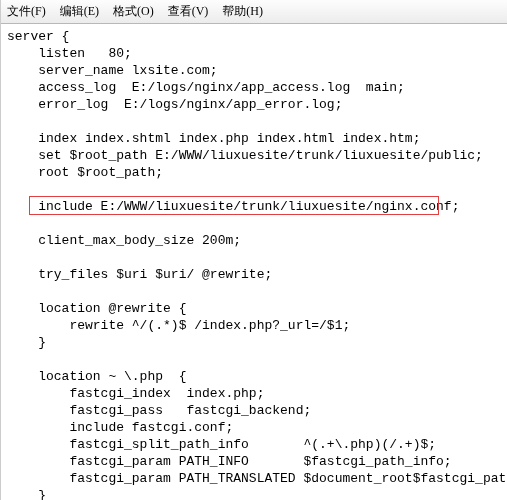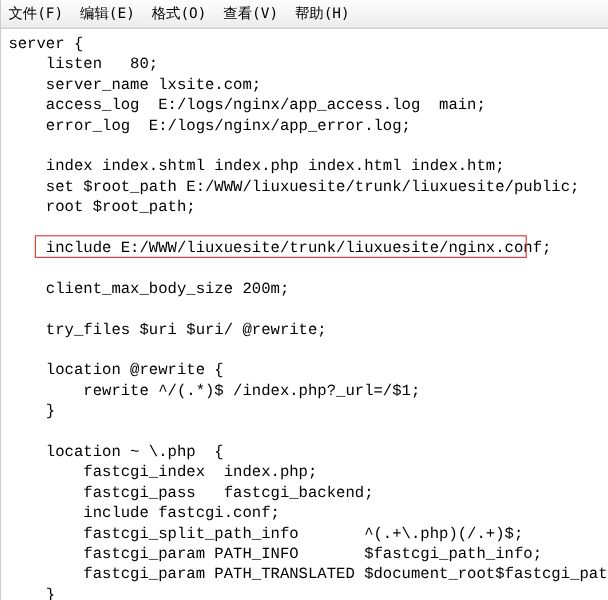--- a/index.html
+++ b/index.html
@@ -4,21 +4,21 @@
 <style>
 * { margin: 0; padding: 0; box-sizing: border-box; }
 body { font-family: "SimSun", "宋体", monospace; font-size: 12px; background: #fff; overflow: hidden; width: 507px; height: 500px; }
 .container { display: flex; height: 100%; }
 .sidebar { width: 24px; background: #fff; border-right: 1px solid #ccc; overflow: hidden; padding-top: 2px; }
 .sidebar-item { font-size: 11px; color: #333; padding: 1px 2px; white-space: nowrap; overflow: hidden; height: 17px; line-height: 15px; cursor: pointer; }
 .sidebar-item.sel { background: #d4e7fa; }
 .sidebar-gap { height: 8px; }
 .main { flex: 1; display: flex; flex-direction: column; }
 .menubar { background: linear-gradient(#fdfdfd, #ececec); border-bottom: 1px solid #b8b8b8; padding: 3px 6px; font-size: 12px; display: flex; gap: 14px; }
-.menu-item { cursor: pointer; color: #000; }
+.menu-item { cursor: pointer; color: #000; font-family: Liberation Serif, serif; }
 .editor { flex: 1; background: #fff; padding: 4px 6px; font-family: Consolas, "Courier New", monospace; font-size: 13px; line-height: 17px; color: #000; white-space: pre; overflow: hidden; position: relative; }
 .hl-box { position: absolute; border: 1px solid #e04040; pointer-events: none; }
 </style>
 </head>
 <body>
 
 <div class="container">
   <div class="sidebar">
     <div class="sidebar-item">cms</div>
     <div class="sidebar-item">find</div>

